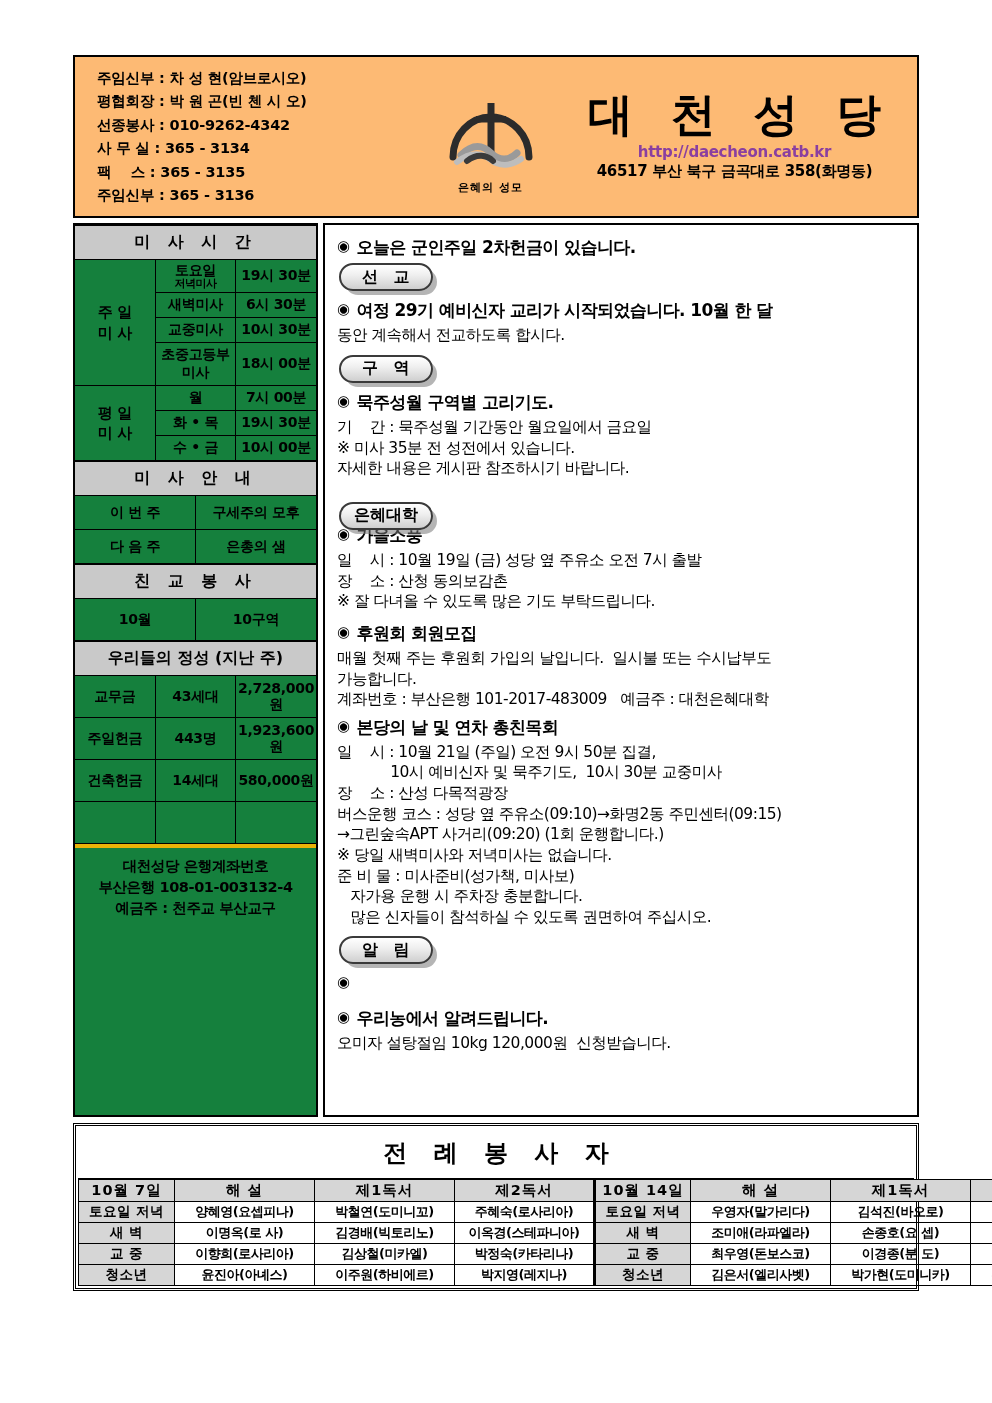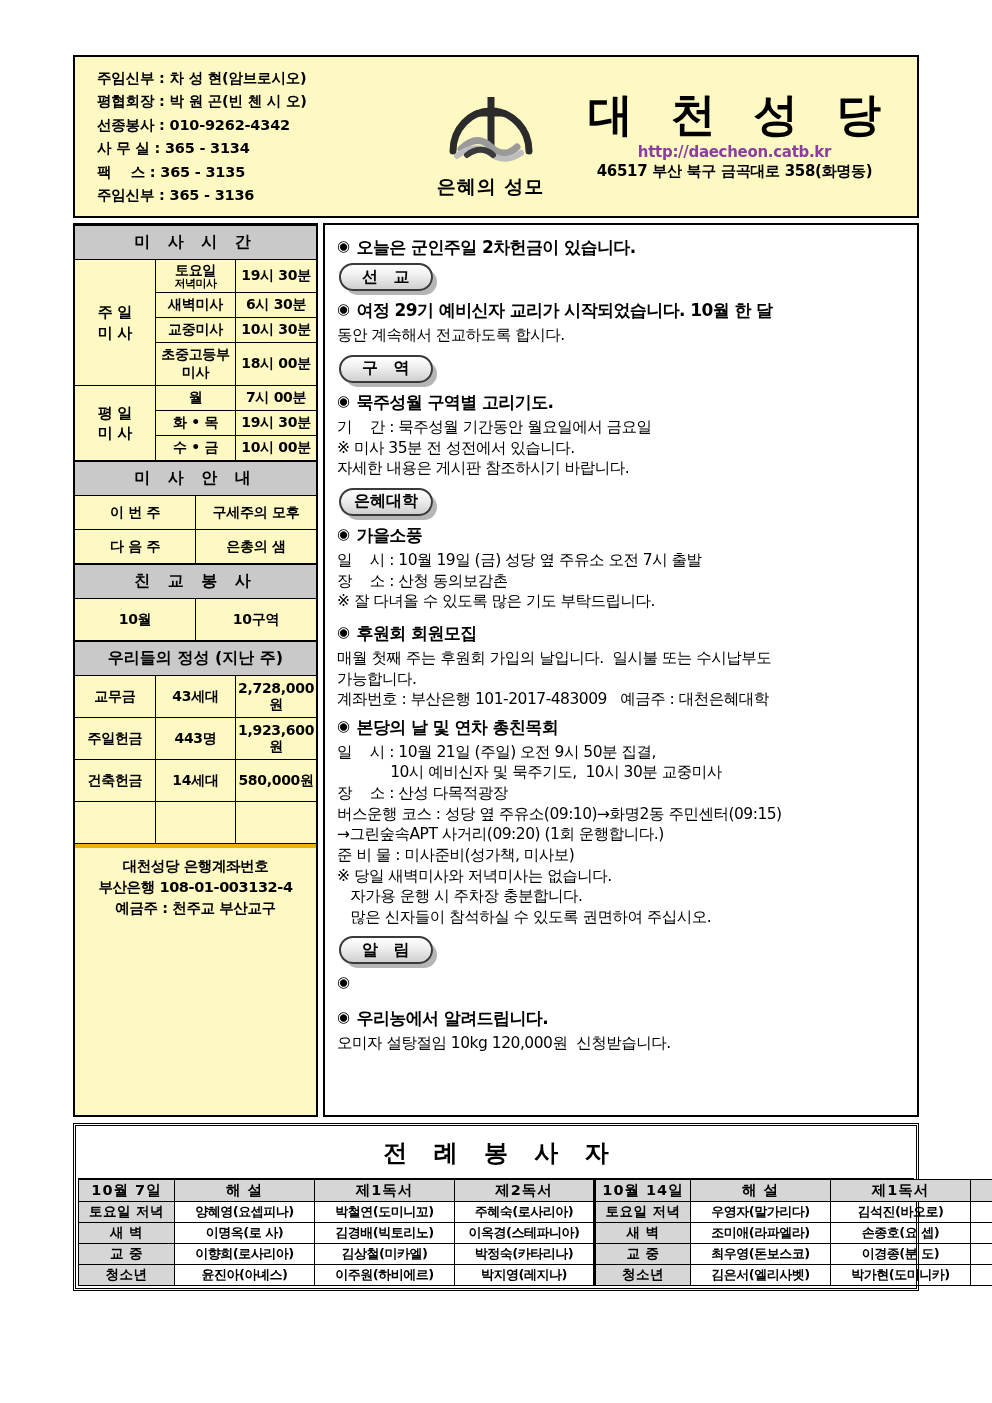--- a/index.html
+++ b/index.html
@@ -22,42 +22,42 @@
     width: 846px;
     height: 1295px;
   }
 
   
   .header {
     border: 2px solid #000;
     height: 163px;
     display: flex;
     align-items: stretch;
-    background: #fef9c3;
+    background: #fdba74;
   }
   .hdr-left {
     width: 348px;
     padding: 10px 0 0 22px;
     font-size: 14.5px;
     font-weight: bold;
     line-height: 1.62;
     letter-spacing: -0.2px;
   }
   .hdr-left .row { white-space: pre; }
   .hdr-logo {
     width: 135px;
     display: flex;
     flex-direction: column;
     align-items: center;
     justify-content: center;
     padding-top: 4px;
   }
   .hdr-logo svg { display: block; }
   .logo-cap {
-    font-size: 19px;
+    font-size: 11px;
     font-weight: bold;
     letter-spacing: 1px;
     margin-top: 11px;
   }
   .hdr-right {
     flex: 1;
     display: flex;
     flex-direction: column;
     align-items: center;
     justify-content: center;
@@ -89,21 +89,21 @@
     display: flex;
     align-items: flex-start;
     margin-top: 5px;
     height: 894px;
   }
 
   
   .sidebar {
     width: 245px;
     border: 2px solid #000;
-    background: #fef9c3;
+    background: #15803d;
     height: 100%;
   }
   .sb-table {
     width: 100%;
     border-collapse: collapse;
     table-layout: fixed;
   }
   .sb-table td, .sb-table th {
     border: 1px solid #000;
     text-align: center;
@@ -191,21 +191,21 @@
     border: 2px solid #3a3a3a;
     border-radius: 15px;
     background: linear-gradient(to bottom, #ffffff 0%, #efefef 42%, #cfcfcf 100%);
     font-size: 16px;
     font-weight: bold;
     letter-spacing: 5px;
     text-indent: 5px;
     box-shadow: 5px 5px 0 -1px rgba(120,120,120,0.55);
     z-index: 2;
   }
-  .pill.wide { letter-spacing: 0px; text-indent: 0; padding: 0 13px; }
+  .pill.wide { letter-spacing: 0px; text-indent: 0; padding: 0 13px; margin-top: 14px; }
 
   
   .servers {
     margin-top: 6px;
     border: 3px double #000;
     padding: 2px;
     background: #fff;
   }
   .servers-title {
     text-align: center;
@@ -426,22 +426,22 @@
           <div class="gap-s"></div>
           <div class="bullet-line">
             <span class="dot">◉</span>
             <span>본당의 날 및 연차 총친목회</span>
           </div>
           <div class="plain">일    시 : 10월 21일 (주일) 오전 9시 50분 집결,</div>
           <div class="plain">            10시 예비신자 및 묵주기도,  10시 30분 교중미사</div>
           <div class="plain">장    소 : 산성 다목적광장</div>
           <div class="plain">버스운행 코스 : 성당 옆 주유소(09:10)→화명2동 주민센터(09:15)</div>
           <div class="plain">→그린숲속APT 사거리(09:20) (1회 운행합니다.)</div>
+          <div class="plain">※ 당일 새벽미사와 저녁미사는 없습니다.</div>
           <div class="plain">준 비 물 : 미사준비(성가책, 미사보)</div>
-          <div class="plain">※ 당일 새벽미사와 저녁미사는 없습니다.</div>
           <div class="plain">   자가용 운행 시 주차장 충분합니다.</div>
           <div class="plain">   많은 신자들이 참석하실 수 있도록 권면하여 주십시오.</div>
           <div class="gap-s"></div>
           <div class="pill-wrap">
             <div class="pill">알  림</div>
           </div>
           <div class="bullet-line">
             <span class="dot">◉</span>
           </div>
           <div class="gap"></div>

